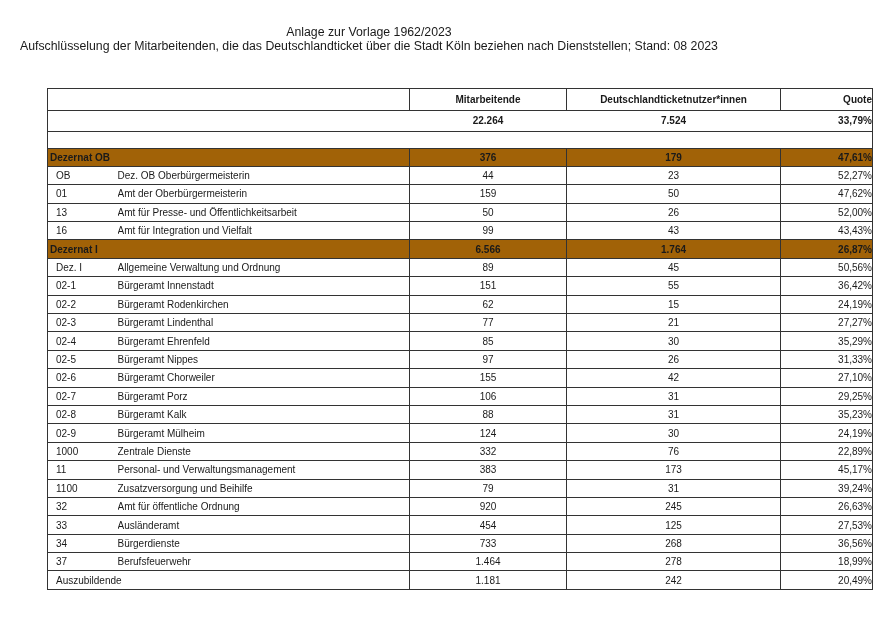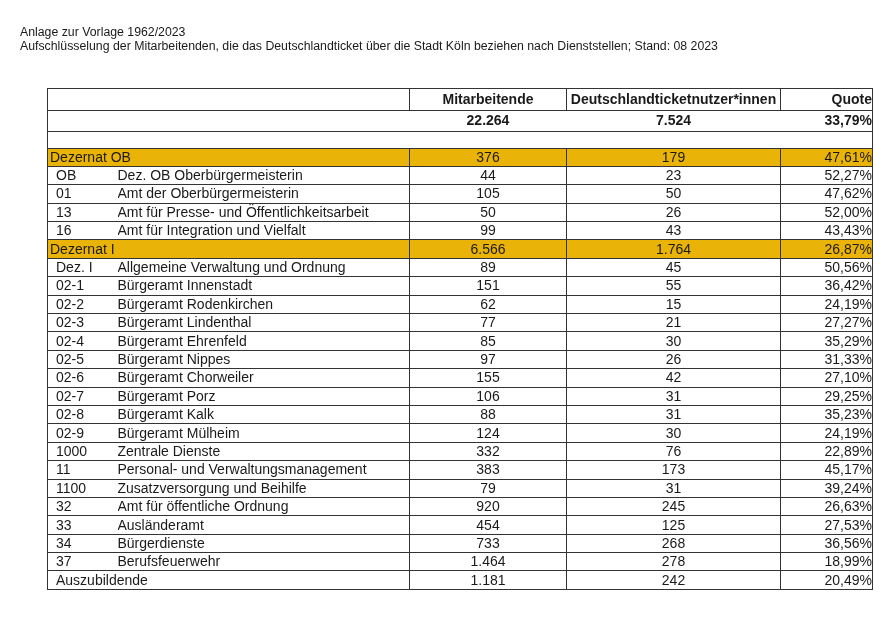--- a/index.html
+++ b/index.html
@@ -15,30 +15,30 @@
     font-family: "Liberation Sans", sans-serif;
     color: #1a1a1a;
   }
   .doc-header {
     position: absolute;
     left: 20px;
     top: 25px;
     font-size: 12.3px;
     line-height: 14px;
   }
-  .doc-header div { white-space: nowrap; }
+  .doc-header div { white-space: nowrap; text-align: center; }
 
   table.report {
     position: absolute;
     left: 47px;
     top: 88px;
     width: 775px;
     border-collapse: collapse;
     table-layout: fixed;
-    font-size: 14px;
+    font-size: 10px;
   }
   table.report td {
     border-top: 1px solid #333;
     border-bottom: 1px solid #333;
     padding: 0;
     height: 17.4px;
     line-height: 17px;
     white-space: nowrap;
     overflow: hidden;
   }
@@ -49,21 +49,21 @@
   .c-code { width: 70px; }
   .c-name { width: 292px; }
   .c-emp  { width: 157px; text-align: center; }
   .c-dt   { width: 214px; text-align: center; }
   .c-quote{ width: 92px; text-align: right; }
 
   td.first { border-left: 1px solid #333; }
   td.vline { border-left: 1px solid #333; }
   td.last  { border-right: 1px solid #333; }
 
-  tr.group-row td { background: #eab308; font-weight: normal; }
+  tr.group-row td { background: #a16207; font-weight: bold; }
   tr.group-row td.gname { padding-left: 2px; }
 
   td.code { padding-left: 8px !important; }
   td.name { padding-left: 0; }
   td.merged-label { padding-left: 8px !important; }
 </style>
 </head>
 <body>
 
 <div class="doc-header">
@@ -107,21 +107,21 @@
       <tr>
         <td class="first code" style="border-right: none;">OB</td>
         <td class="name">Dez. OB Oberbürgermeisterin</td>
         <td class="vline c-emp">44</td>
         <td class="vline c-dt">23</td>
         <td class="vline last c-quote">52,27%</td>
       </tr>
       <tr>
         <td class="first code" style="border-right: none;">01</td>
         <td class="name">Amt der Oberbürgermeisterin</td>
-        <td class="vline c-emp">105</td>
+        <td class="vline c-emp">159</td>
         <td class="vline c-dt">50</td>
         <td class="vline last c-quote">47,62%</td>
       </tr>
       <tr>
         <td class="first code" style="border-right: none;">13</td>
         <td class="name">Amt für Presse- und Öffentlichkeitsarbeit</td>
         <td class="vline c-emp">50</td>
         <td class="vline c-dt">26</td>
         <td class="vline last c-quote">52,00%</td>
       </tr>

